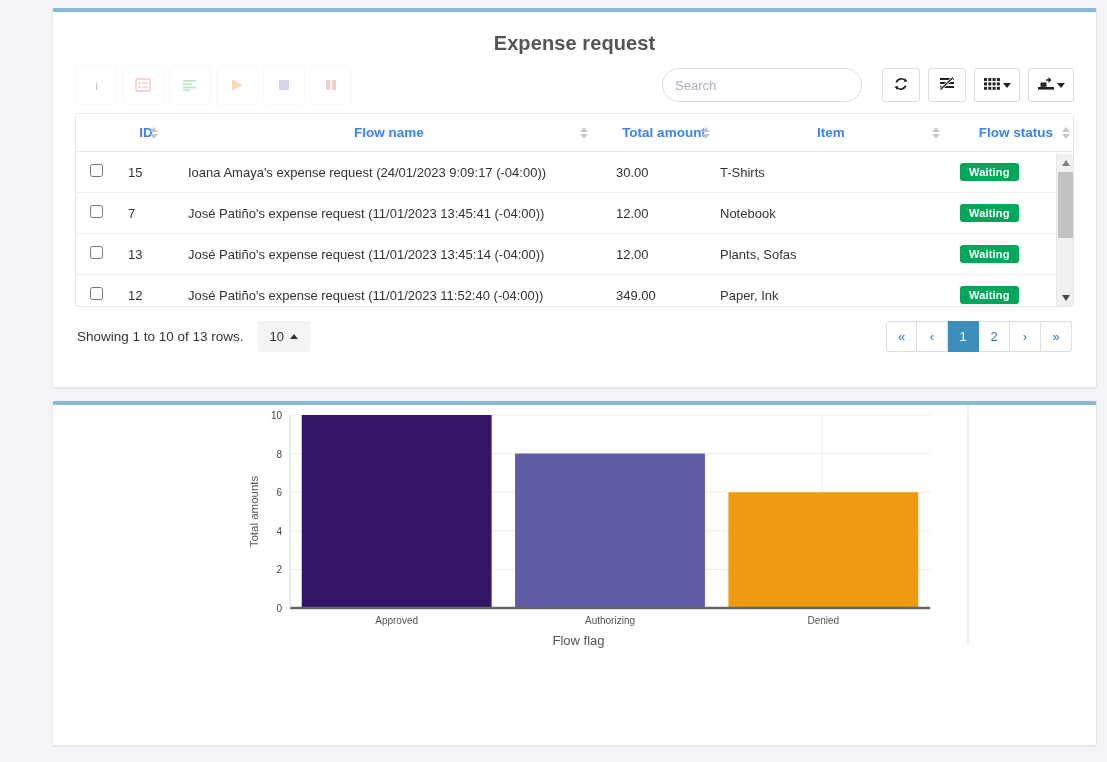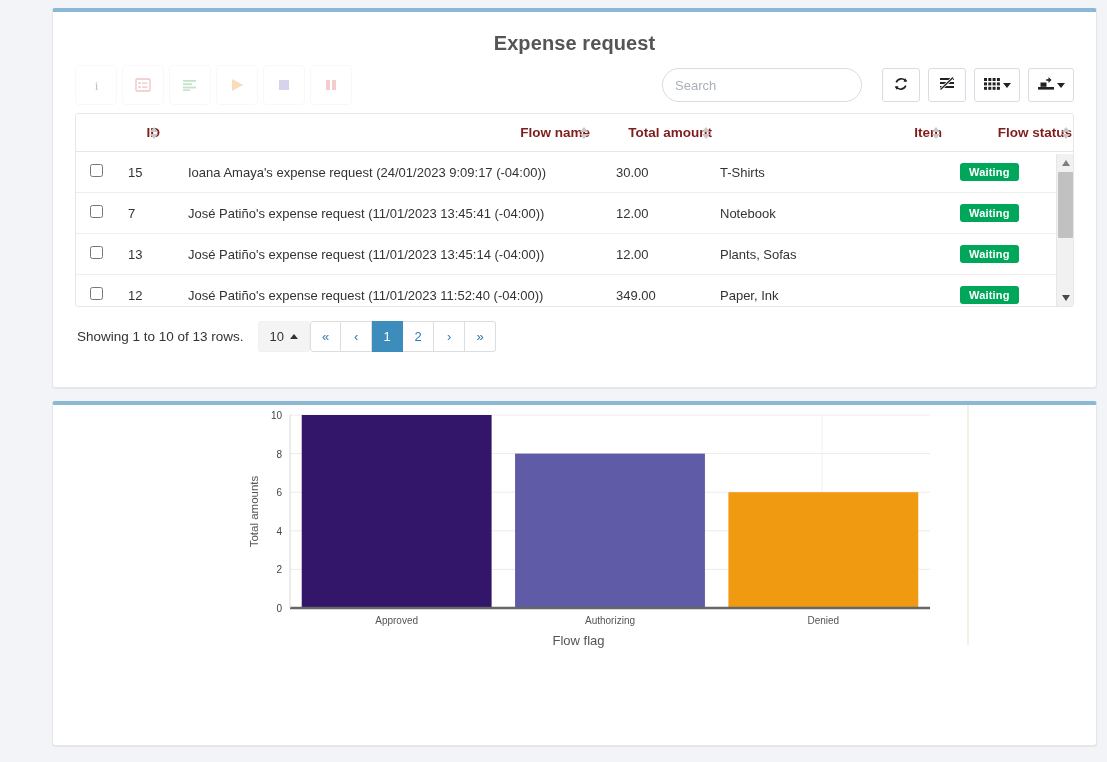--- a/index.html
+++ b/index.html
@@ -93,24 +93,24 @@
   .table-wrap {
     border: 1px solid #e4e6e9;
     border-radius: 3px;
     margin: 0 10px;
     position: relative;
     overflow: hidden;
     height: 194px;
   }
   table { width: 100%; border-collapse: collapse; table-layout: fixed; }
   thead th {
-    text-align: right;
+    text-align: center;
     font-size: 13.5px;
     font-weight: bold;
-    color: #7f1d1d;
+    color: #3b82f6;
     padding: 11px 8px 11px 0;
     border-bottom: 1px solid #e4e6e9;
     position: relative;
     background: #fff;
   }
   .col-check { width: 42px; }
   .col-id { width: 50px; }
   .col-flow { width: 430px; }
   .col-amt { width: 122px; }
   .col-item { width: 230px; }
@@ -179,21 +179,21 @@
   .vscroll .thumb {
     position: absolute; top: 18px; left: 1px;
     width: 15px; height: 66px;
     background: #c1c1c1;
     border-radius: 1px;
     cursor: pointer;
   }
 
   
   .tfoot {
-    display: flex; align-items: center; 
+    display: flex; align-items: center; justify-content: space-between;
     padding: 14px 12px 0 12px;
   }
   .showing { font-size: 13.5px; color: #333; display: flex; align-items: center; }
   .pagesize {
     margin-left: 14px;
     background: #f4f4f4;
     border: 1px solid #f0f0f0;
     border-radius: 3px;
     padding: 7px 11px;
     font-size: 13px;

